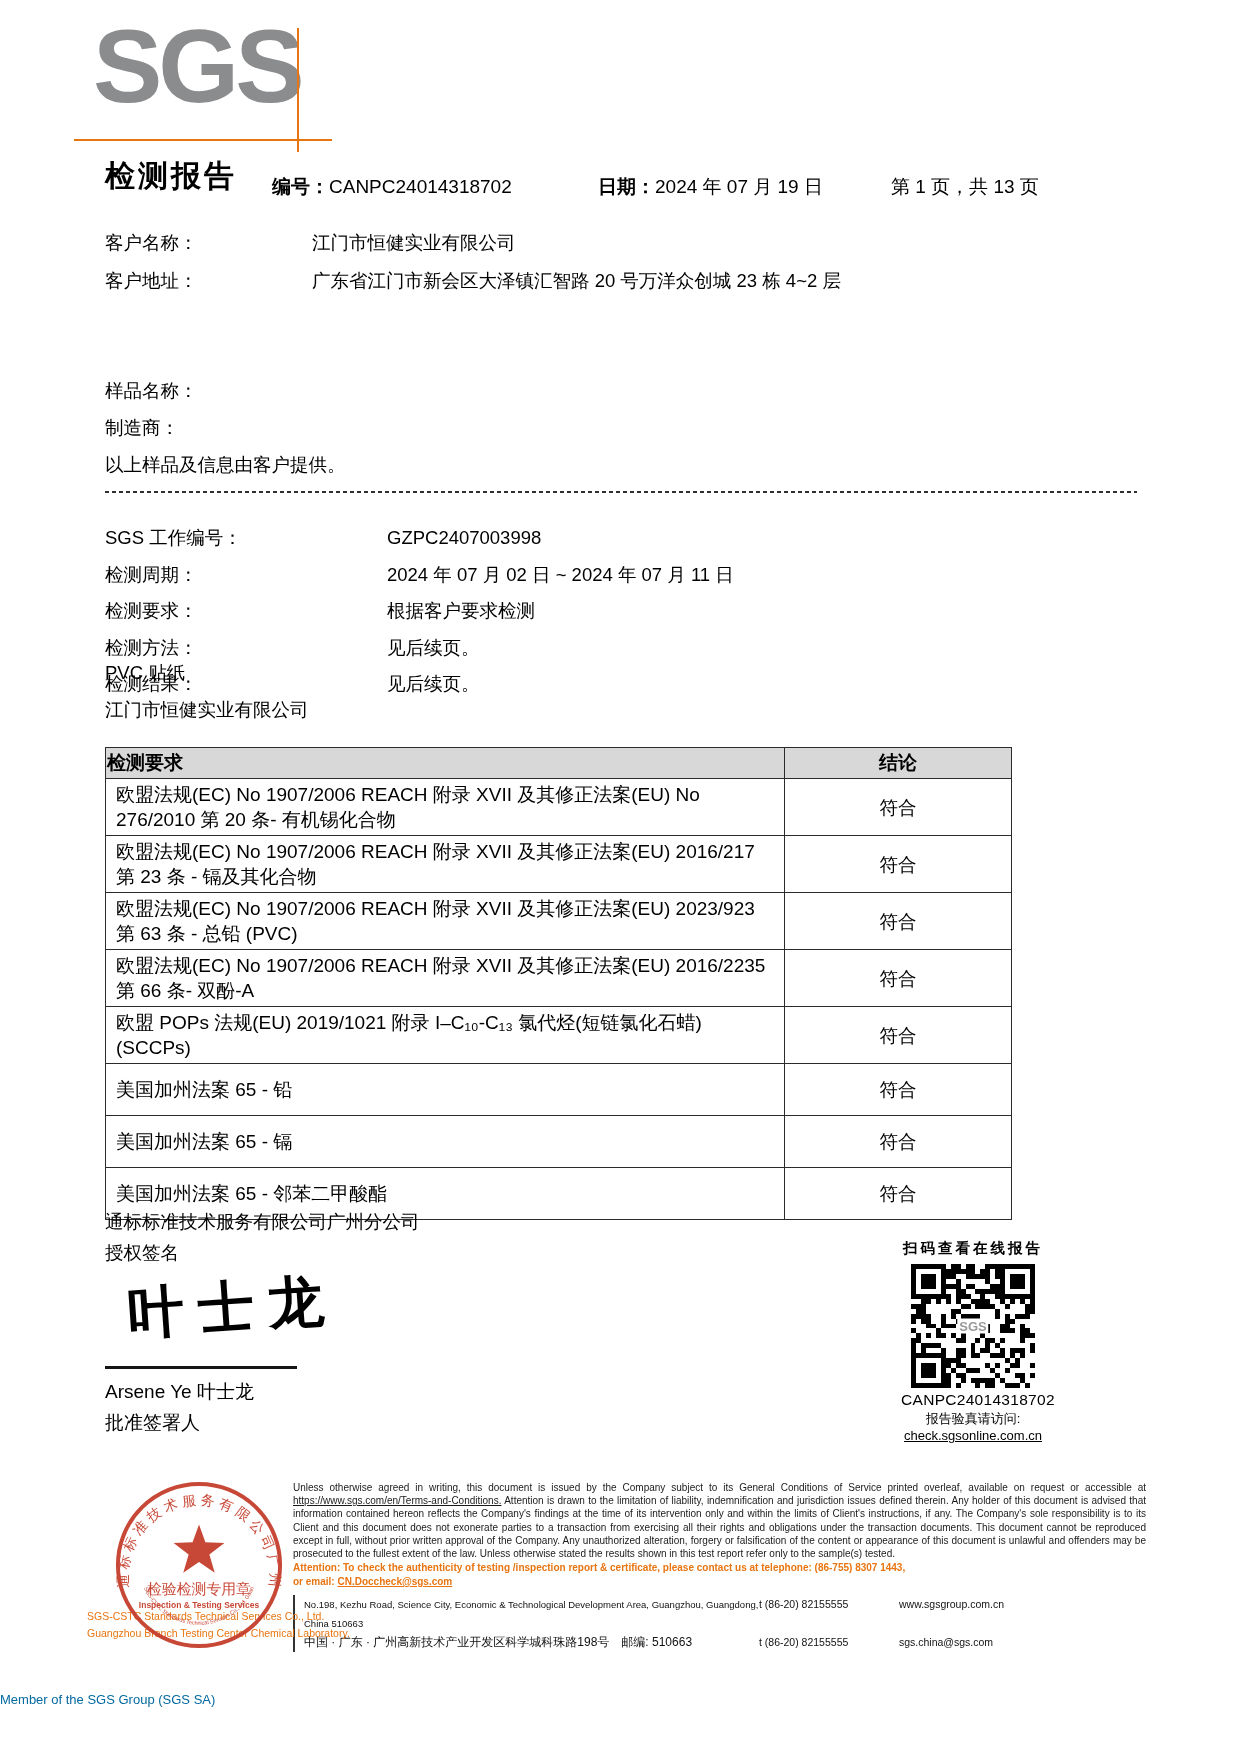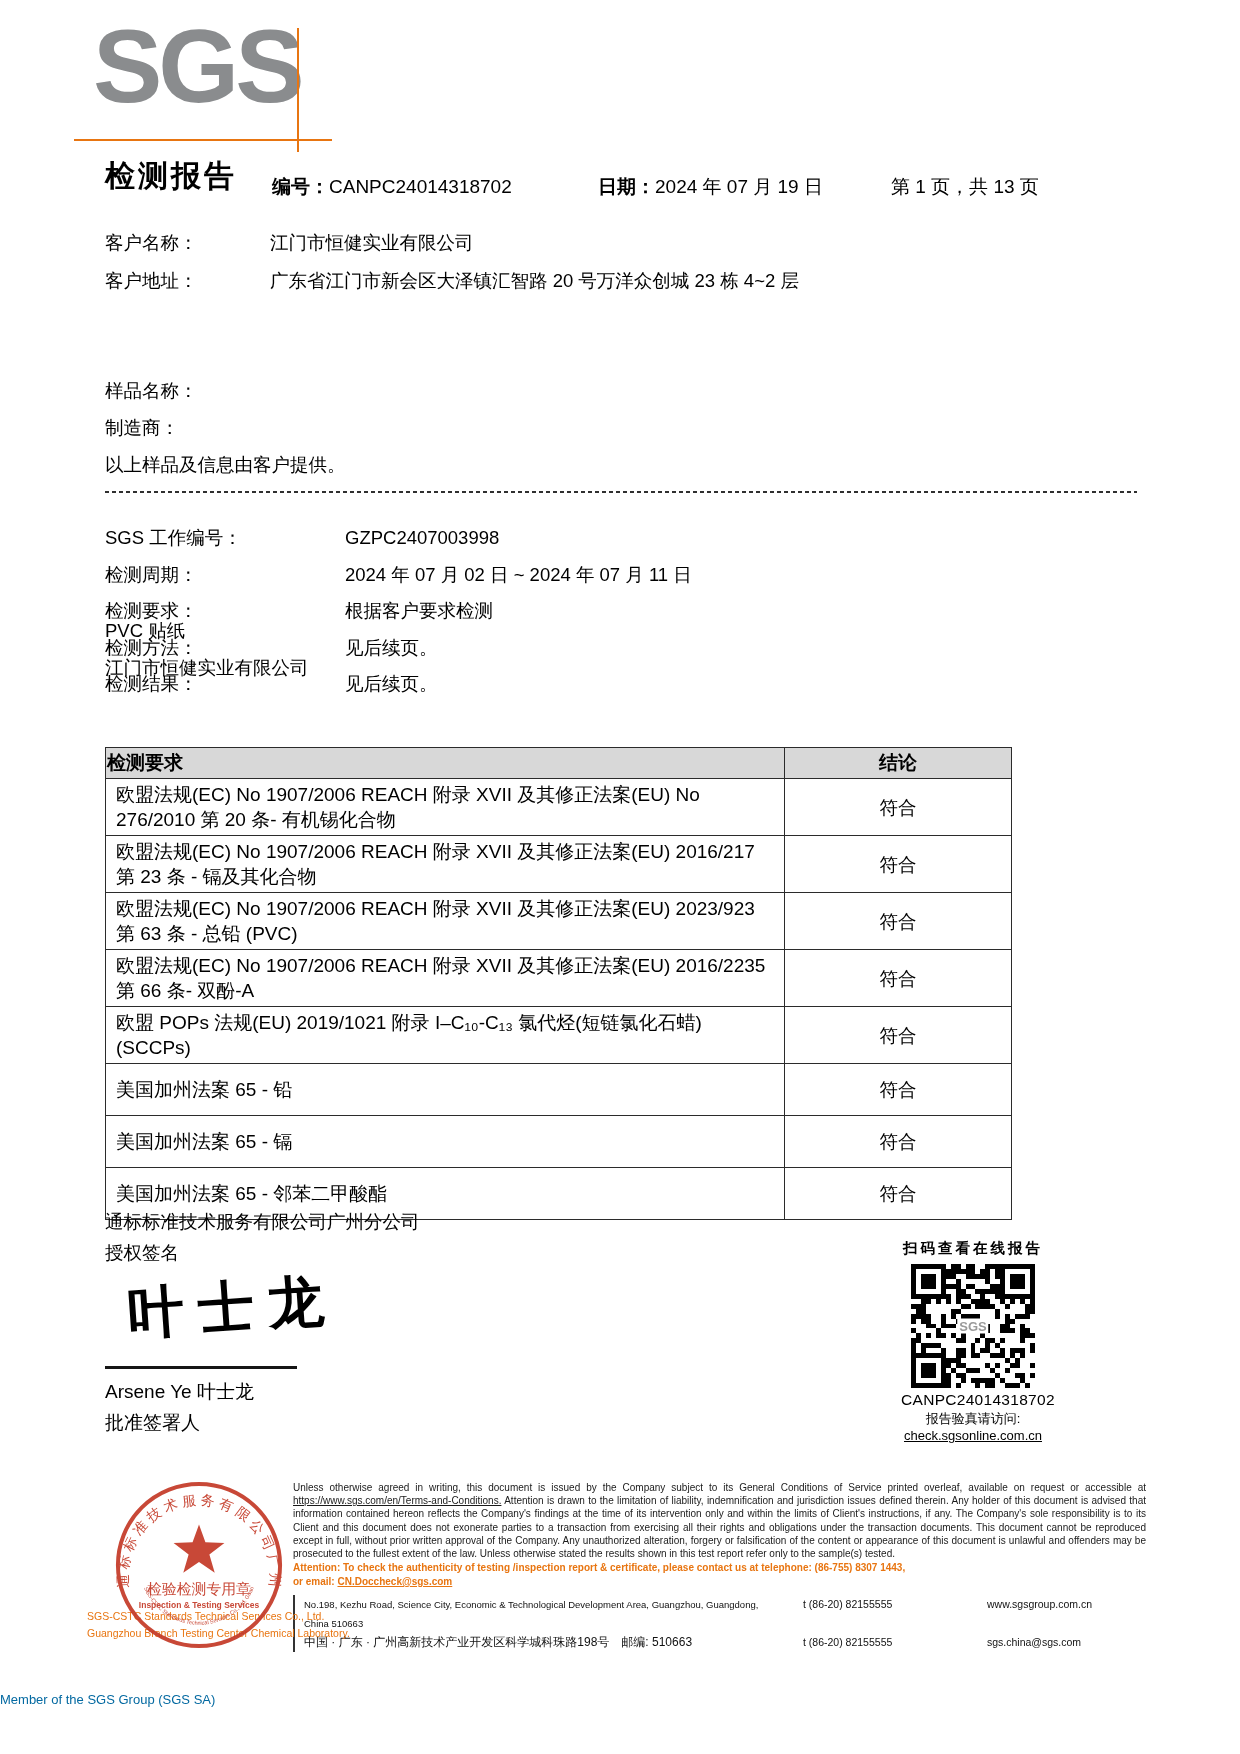--- a/index.html
+++ b/index.html
@@ -13,21 +13,21 @@
   .logo-hline{position:absolute;left:74px;top:139px;width:258px;height:2px;background:#e87511;}
   .logo-vline{position:absolute;left:297px;top:28px;width:2px;height:124px;background:#e87511;}
 
   
   .title{position:absolute;left:105px;top:156px;font-size:30px;font-weight:bold;letter-spacing:3px;}
   .hdr{position:absolute;top:174px;font-size:19px;white-space:nowrap;}
   .hdr-no{left:272px;} .hdr-date{left:598px;} .hdr-page{left:891px;}
 
   
   .rowgrp{position:absolute;left:105px;}
-  .rowgrp .row{display:flex;}
+  .rowgrp .row{display:flex;gap:42px;}
   .client-rows{top:224px;font-size:18.5px;}
   .client-rows .row{height:38px;line-height:38px;}
   .client-rows .lbl{width:165px;flex:0 0 165px;}
   .sample-rows{top:372px;font-size:18.5px;}
   .sample-rows .row{height:37px;line-height:37px;flex-direction:column;}
   .sample-rows .lbl{width:240px;flex:0 0 240px;}
   .divider{position:absolute;left:105px;top:491px;width:1032px;height:2px;
            background:repeating-linear-gradient(90deg,#2f2f2f 0 4px,transparent 4px 7px);}
   .job-rows{top:520px;font-size:18.5px;}
   .job-rows .row{height:36.6px;line-height:36.6px;}
@@ -64,21 +64,21 @@
 
   
   .stamp-lines{position:absolute;left:87px;top:1608px;width:270px;font-size:10.5px;
                line-height:17px;color:#e87511;z-index:1;}
   .stamp-svg{position:absolute;left:110px;top:1476px;z-index:2;opacity:0.93;}
   .footer-text{position:absolute;left:293px;top:1481px;width:853px;}
   .fdisc{font-size:10px;line-height:13.2px;text-align:justify;color:#1a1a1a;}
   .fattn{font-size:10px;line-height:13.5px;font-weight:bold;color:#e87511;margin-top:1px;}
   .u{text-decoration:underline;cursor:pointer;color:inherit;}
   .faddr{margin-top:7px;border-left:2px solid #333;padding-left:9px;color:#111;}
-  .arow{display:grid;grid-template-columns:455px 140px auto;line-height:19px;align-items:baseline;gap:44px;}
+  .arow{display:grid;grid-template-columns:455px 140px auto;line-height:19px;align-items:baseline;}
   .a-en{font-size:9.5px;} .a-cn{font-size:12px;} .a-tel,.a-web{font-size:10.5px;}
   .member{position:absolute;left:0;top:1692px;width:1148px;text-align:left;
           font-size:13px;color:#0369a1;}
 </style>
 </head>
 <body>
 
 <div class="page">
 
   <span class="logo-text">SGS</span>

